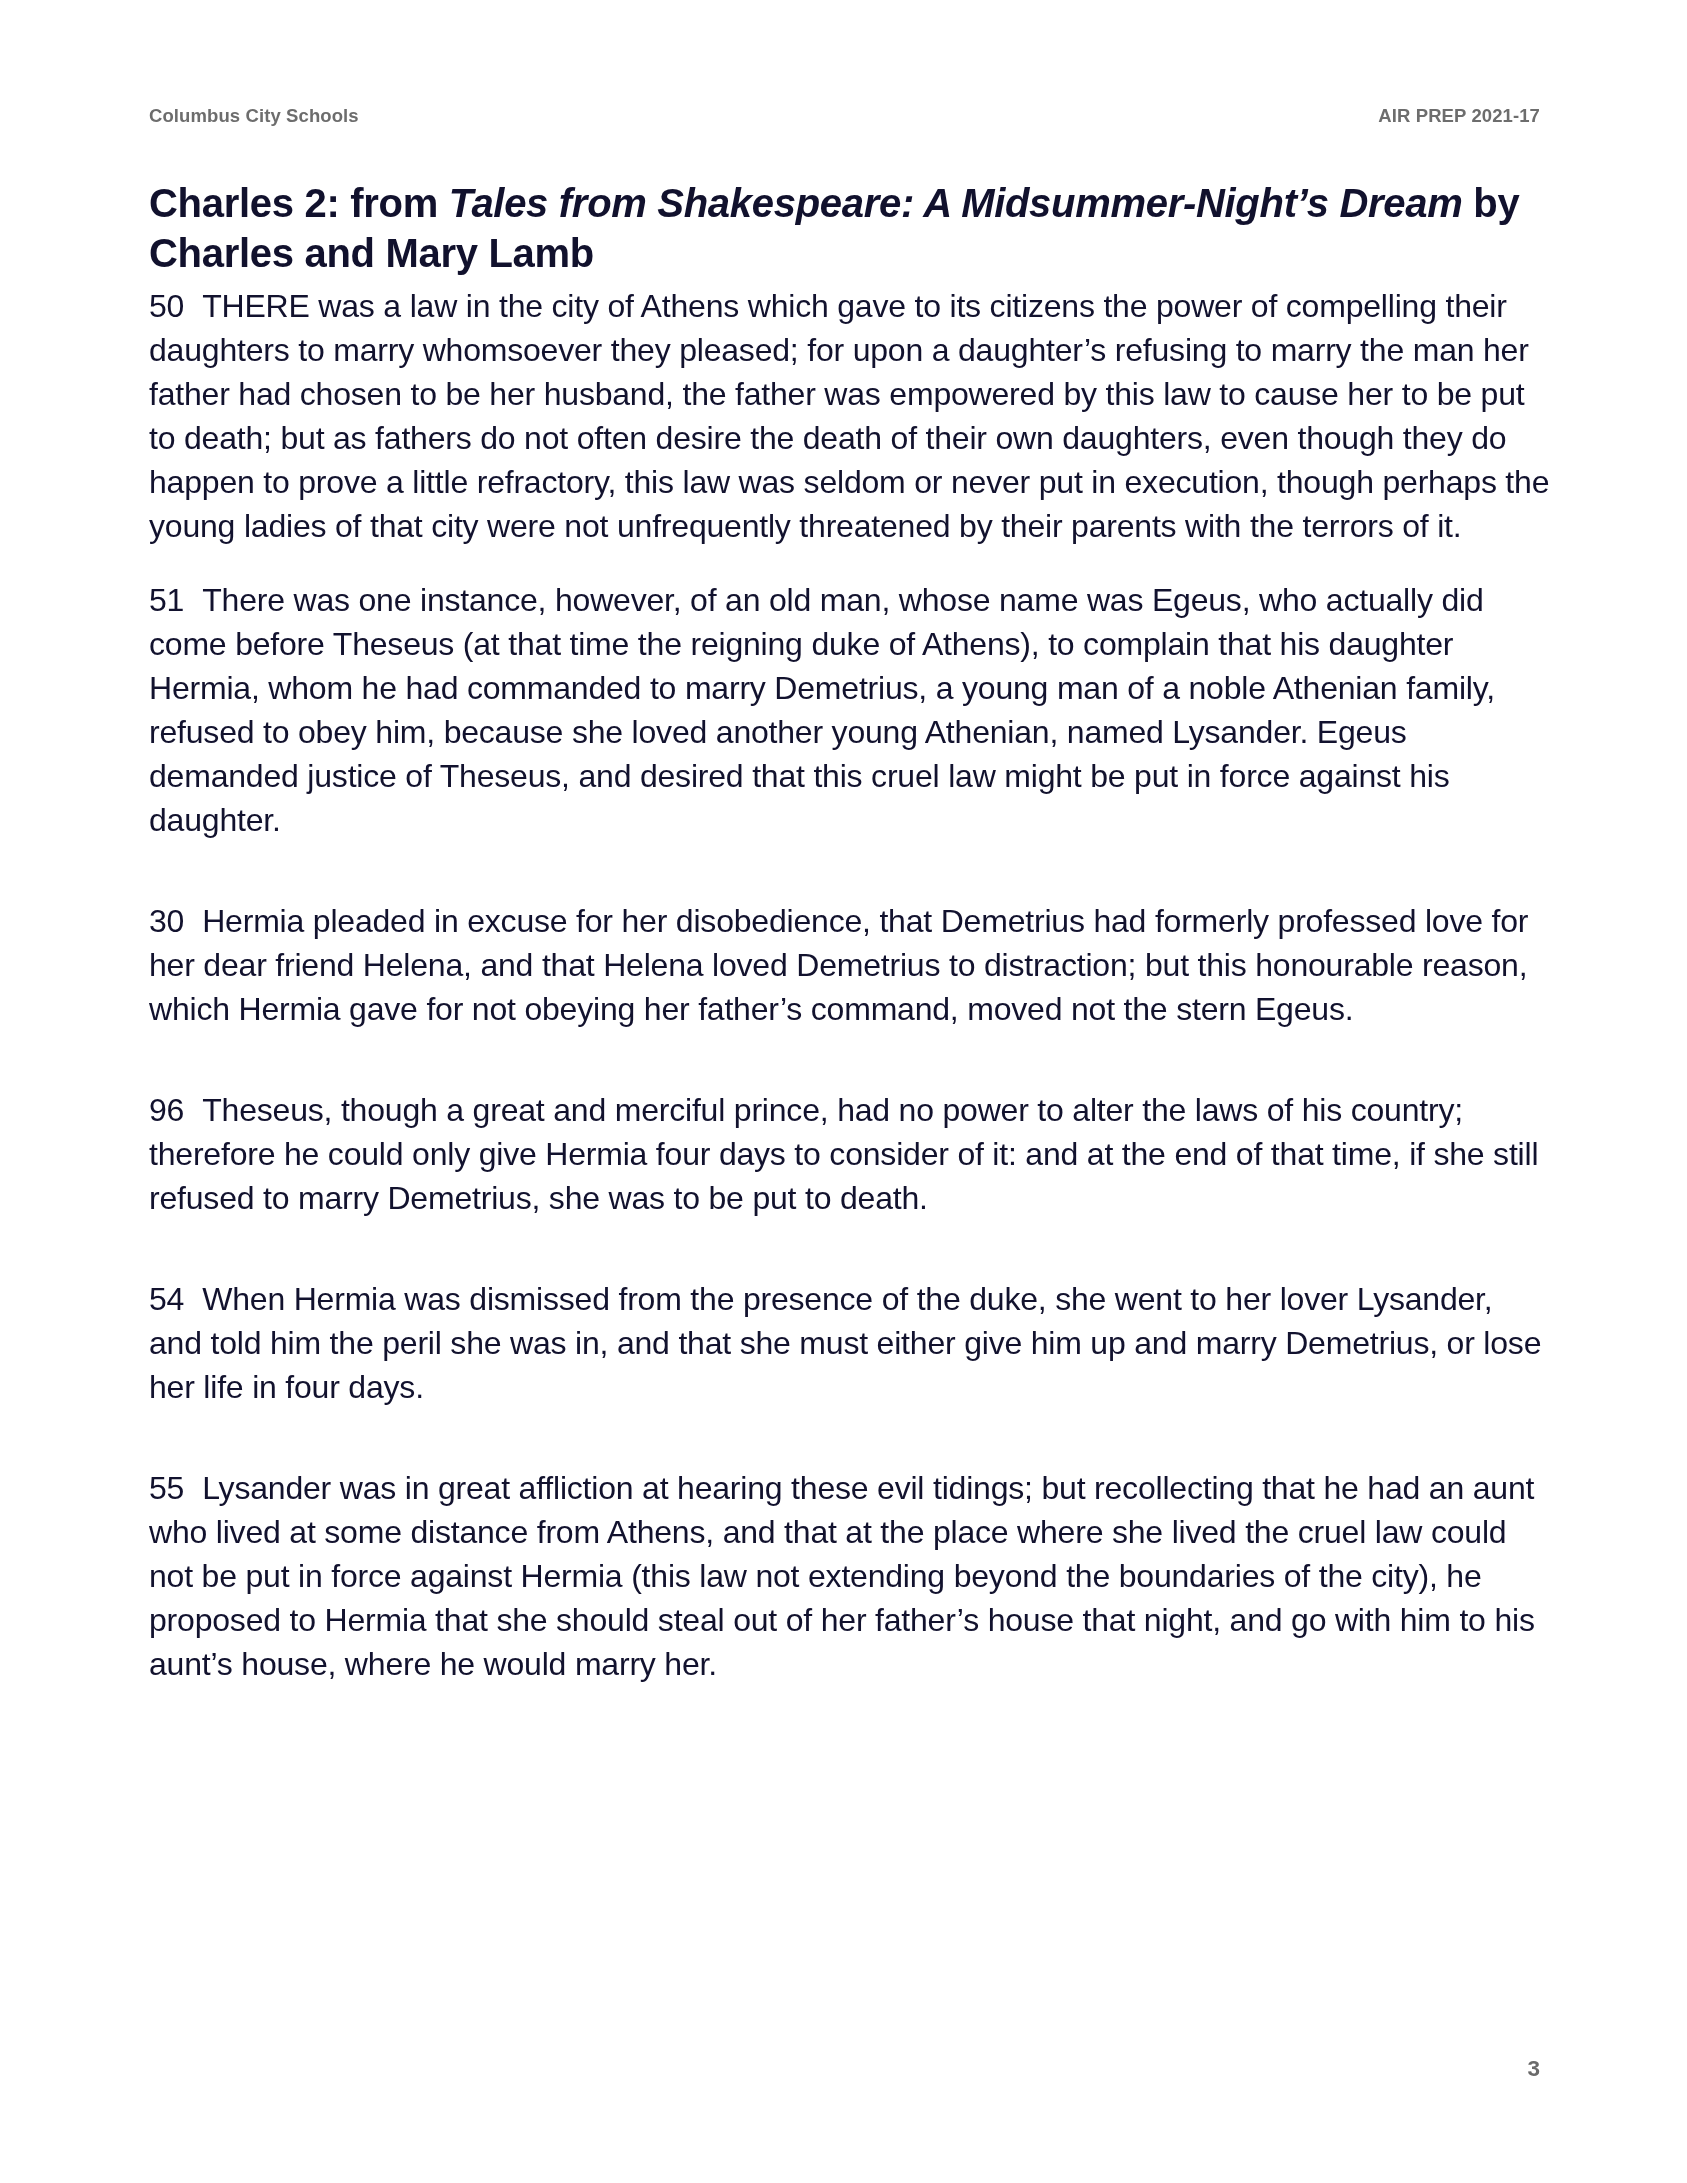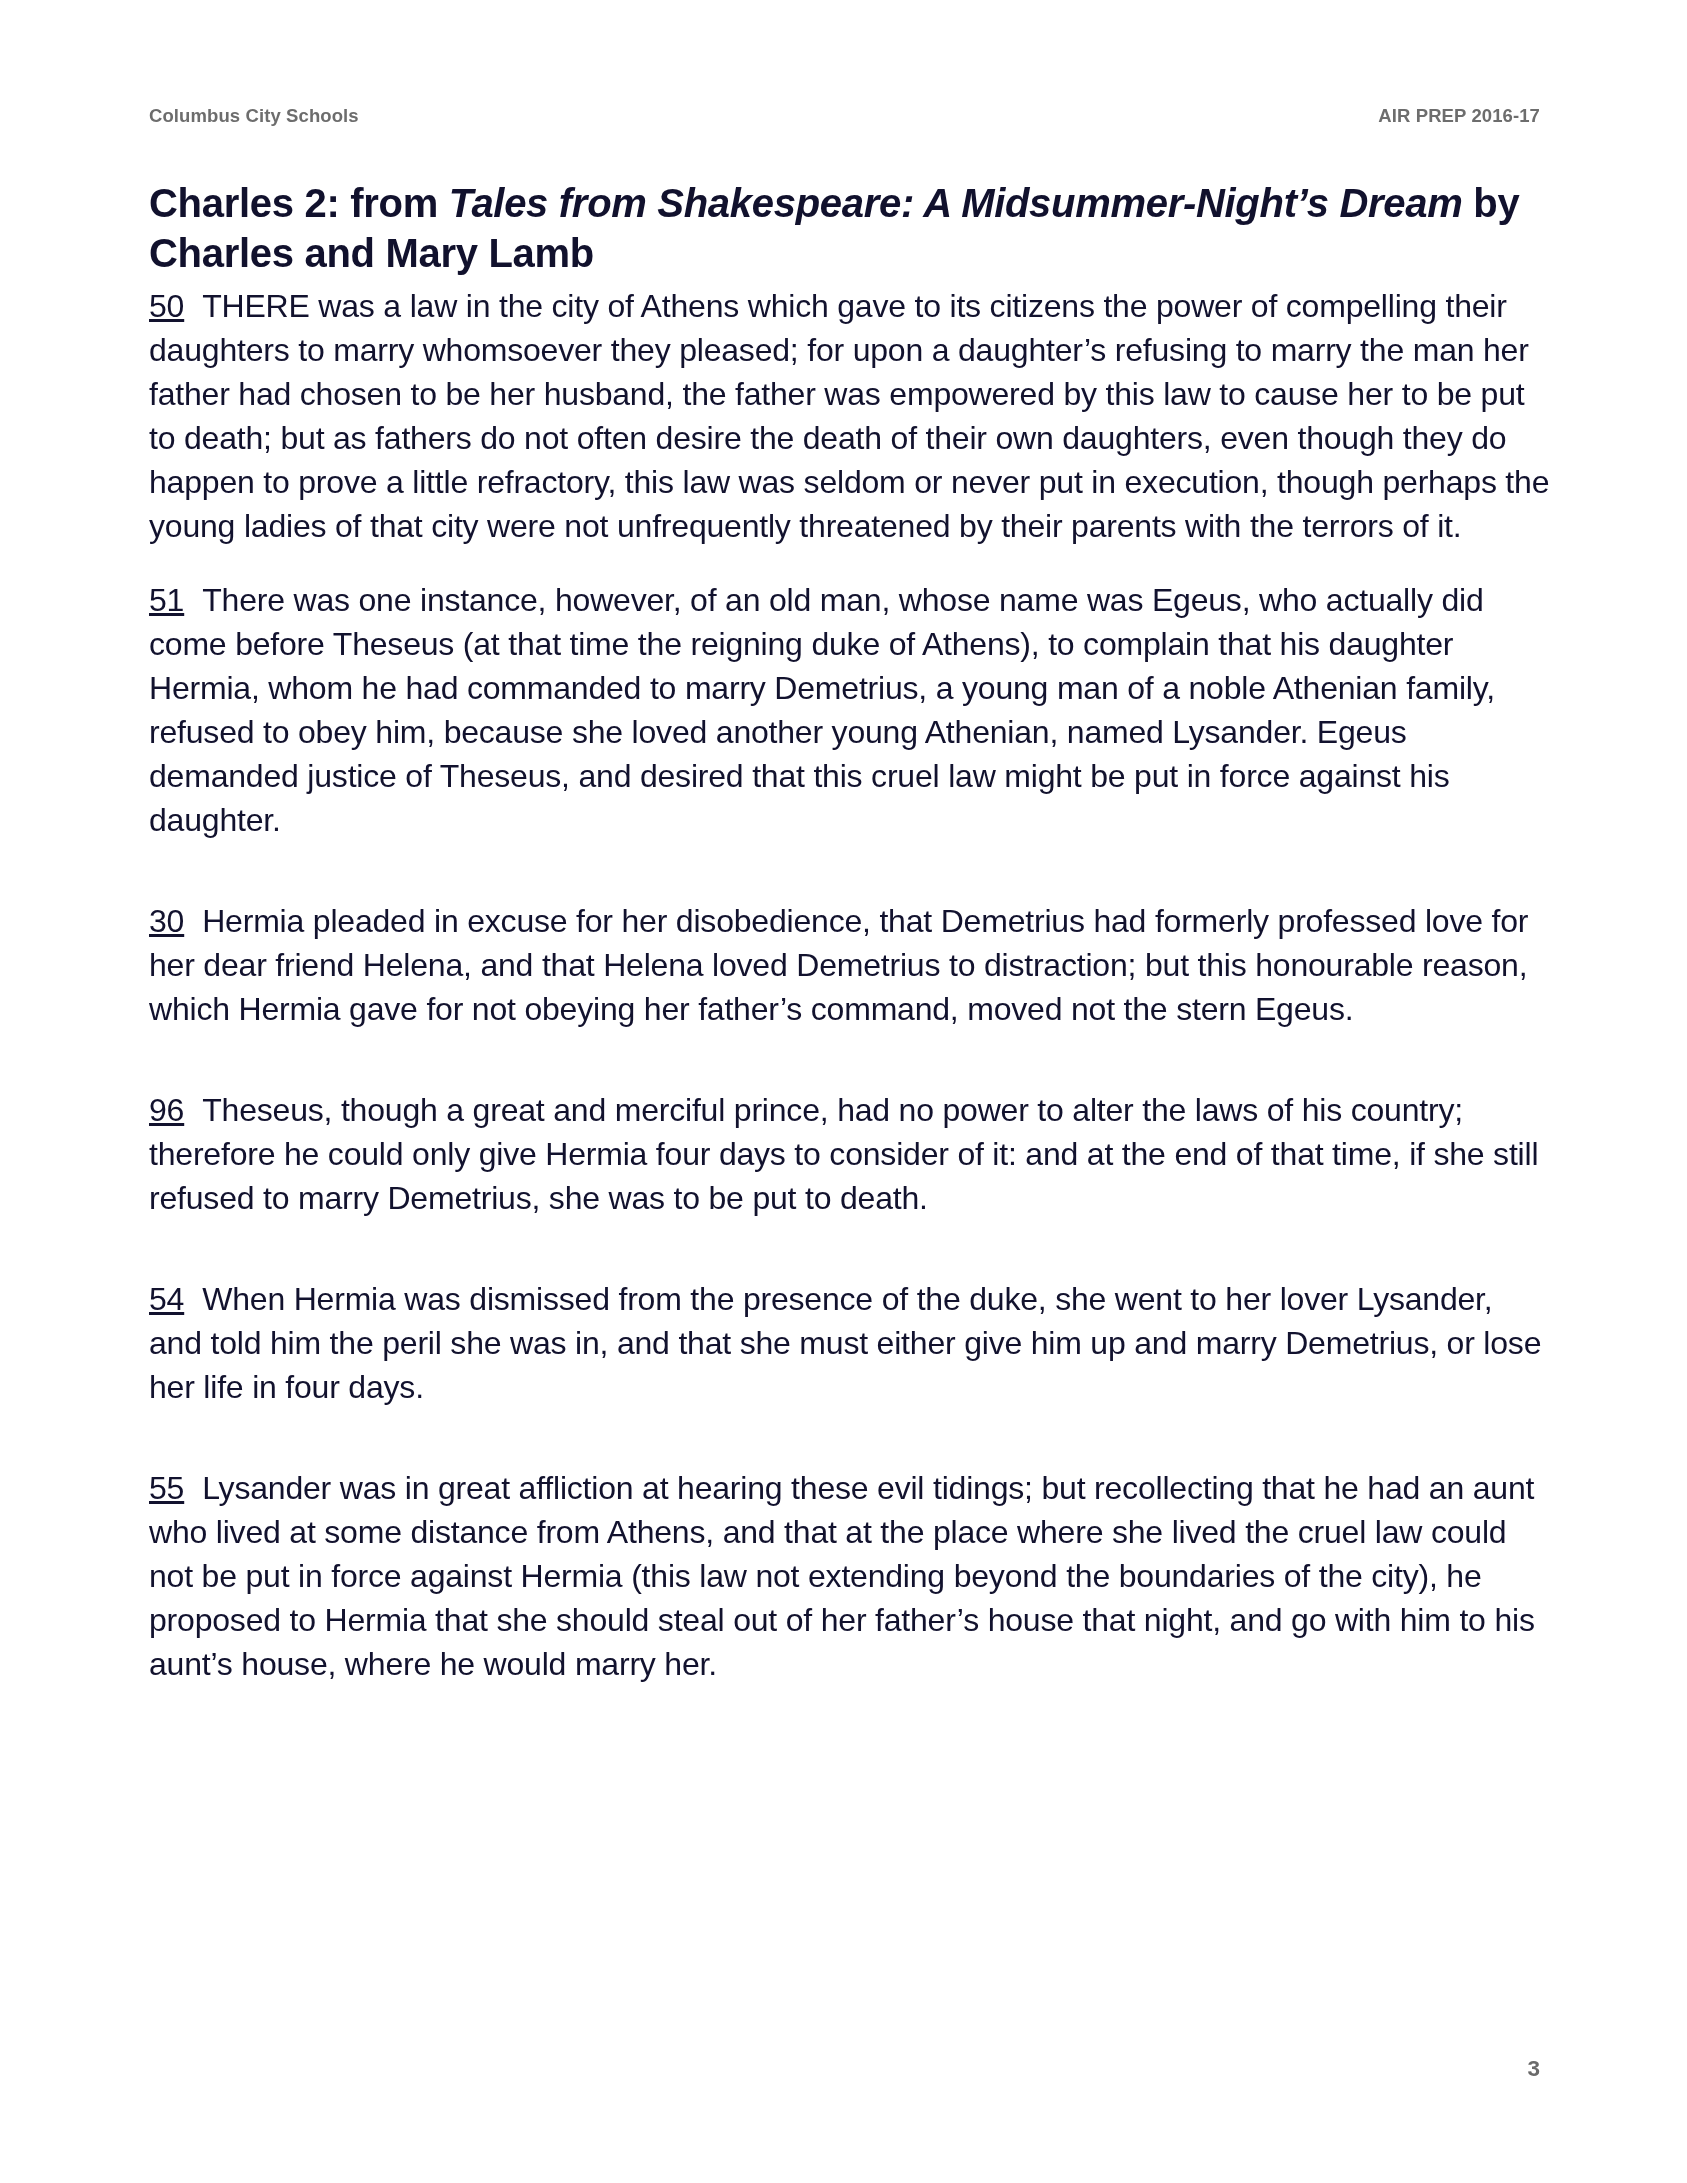--- a/index.html
+++ b/index.html
@@ -54,21 +54,20 @@
     letter-spacing: -0.2px;
   }
   .passage-paragraph {
     margin: 0 0 57px 0;
   }
   .passage-paragraph:first-child {
     margin-bottom: 30px;
   }
   .paragraph-number {
     margin-right: 18px;
-    text-decoration: underline;
   }
   .source-citation {
     position: absolute;
     top: 1811px;
     left: 154px;
     max-width: 979px;
     font-size: 30px;
     line-height: 42px;
     color: #4a4a4a;
     letter-spacing: -0.1px;
@@ -85,21 +84,21 @@
     color: #6a6a6a;
   }
 </style>
 </head>
 <body>
 
 <div class="page">
 
   <div class="page-header">
     <span>Columbus City Schools</span>
-    <span>AIR PREP 2016-17</span>
+    <span>AIR PREP 2021-17</span>
   </div>
 
   <h1 class="passage-title"><span>Charles 2: from </span><span class="book-name">Tales from Shakespeare: A Midsummer-Night’s Dream</span><span> by Charles and Mary Lamb</span></h1>
 
   <div class="passage-body">
 
     <p class="passage-paragraph"><span class="paragraph-number">50</span><span>THERE was a law in the city of Athens which gave to its citizens the power of compelling their daughters to marry whomsoever they pleased; for upon a daughter’s refusing to marry the man her father had chosen to be her husband, the father was empowered by this law to cause her to be put to death; but as fathers do not often desire the death of their own daughters, even though they do happen to prove a little refractory, this law was seldom or never put in execution, though perhaps the young ladies of that city were not unfrequently threatened by their parents with the terrors of it.</span></p>
 
     <p class="passage-paragraph"><span class="paragraph-number">51</span><span>There was one instance, however, of an old man, whose name was Egeus, who actually did come before Theseus (at that time the reigning duke of Athens), to complain that his daughter Hermia, whom he had commanded to marry Demetrius, a young man of a noble Athenian family, refused to obey him, because she loved another young Athenian, named Lysander. Egeus demanded justice of Theseus, and desired that this cruel law might be put in force against his daughter.</span></p>
 

